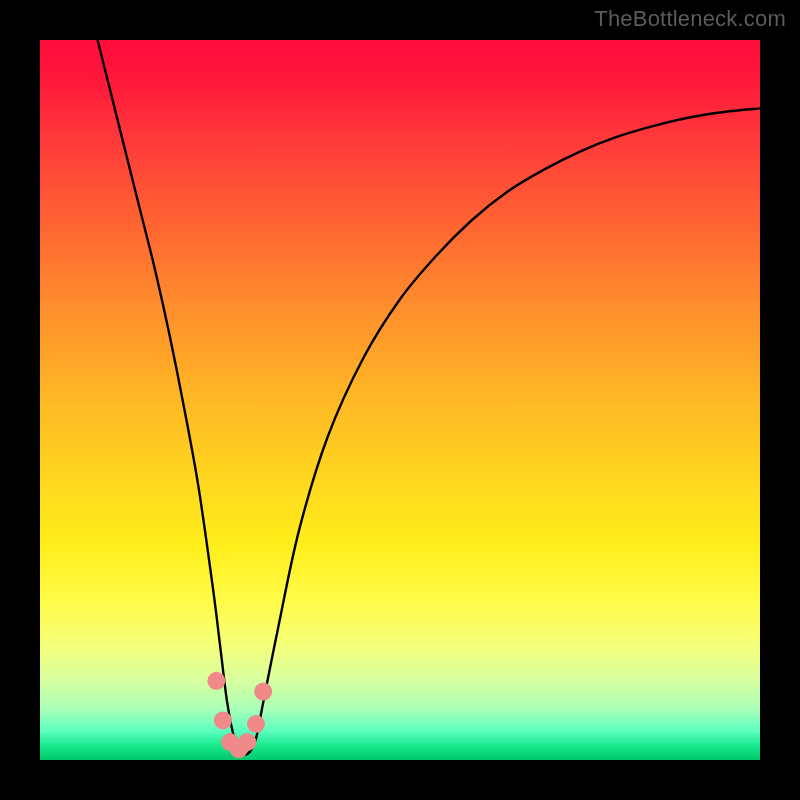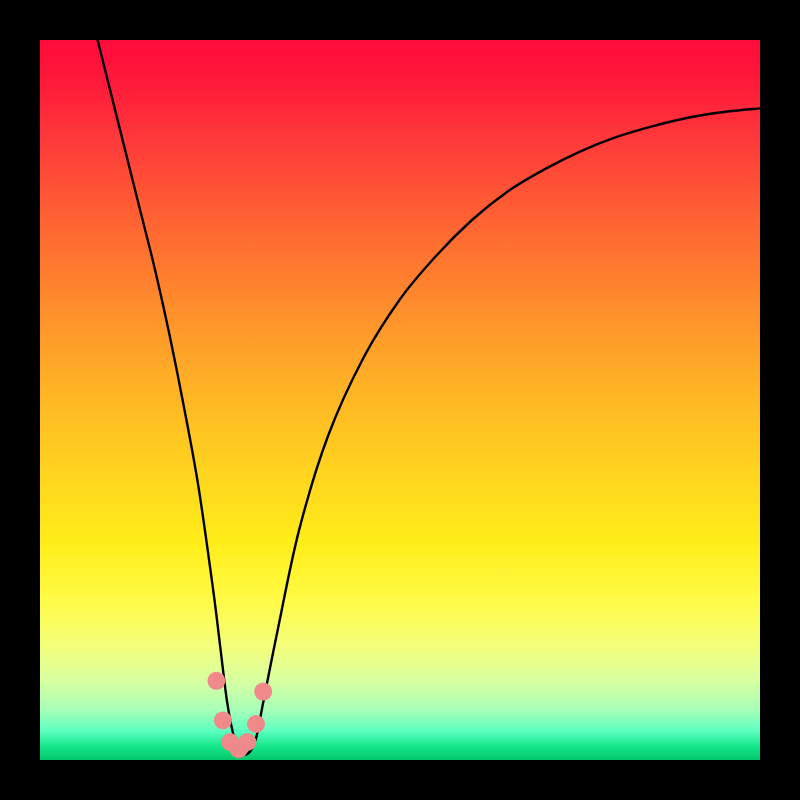--- a/index.html
+++ b/index.html
@@ -71,13 +71,14 @@
           <circle cx="176.40" cy="640.80" r="9" fill="#f08a8a"></circle>
           <circle cx="182.88" cy="680.40" r="9" fill="#f08a8a"></circle>
           <circle cx="190.08" cy="702.00" r="9" fill="#f08a8a"></circle>
           <circle cx="198.72" cy="709.20" r="9" fill="#f08a8a"></circle>
           <circle cx="207.36" cy="702.00" r="9" fill="#f08a8a"></circle>
           <circle cx="216.00" cy="684.00" r="9" fill="#f08a8a"></circle>
           <circle cx="223.20" cy="651.60" r="9" fill="#f08a8a"></circle>
         </g>
     </svg>
   </div>
+  <div class="watermark">TheBottleneck.com</div>
 </div>
 
 </body></html>

